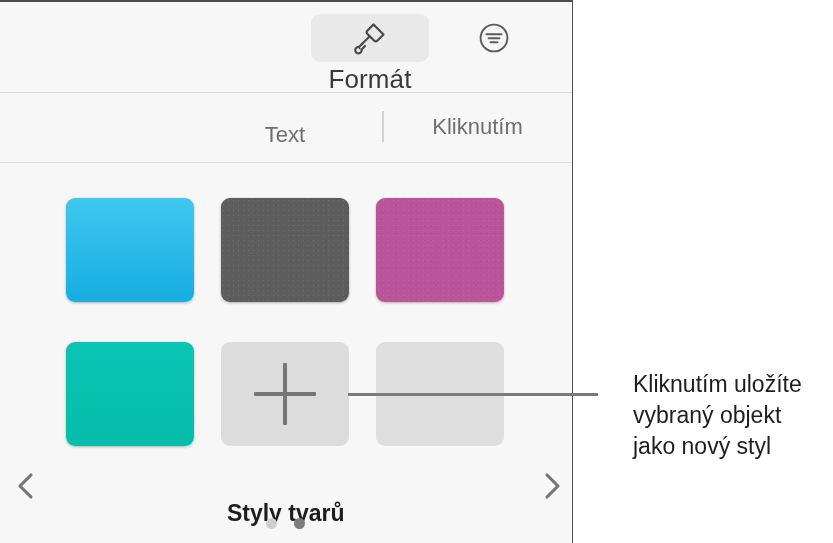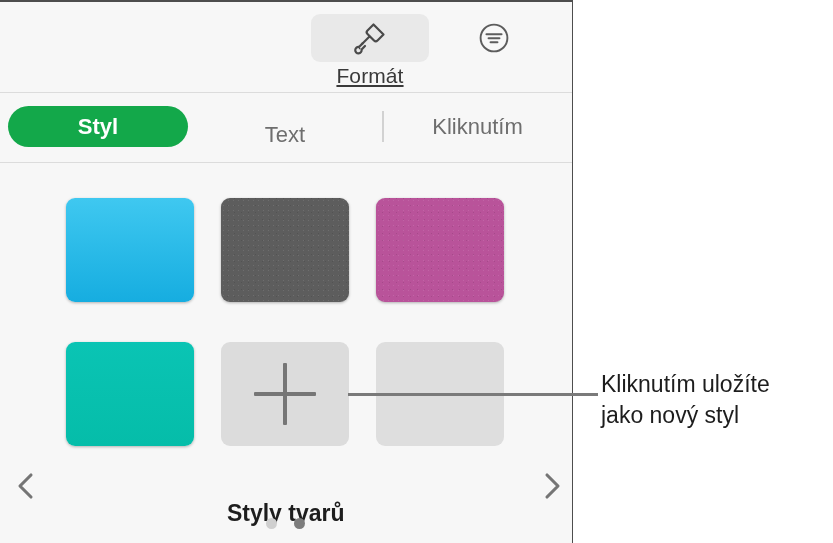--- a/index.html
+++ b/index.html
@@ -58,25 +58,24 @@
     display: flex;
     align-items: center;
     justify-content: center;
     box-sizing: border-box;
   }
   #tool-format .tool-icon-box { background: #e9e9e9; }
   #tool-arrange .tool-icon-box { background: transparent; width: 70px; }
 
   .tool-label {
     margin-top: 2px;
-    font-size: 21px;
+    font-size: 26px;
     color: #3a3a3a;
     letter-spacing: 0.1px;
     white-space: nowrap;
-    text-decoration: underline;
   }
 
   
   #tab-row {
     position: absolute;
     left: 0;
     top: 91px;
     width: 571.5px;
     height: 70px;
     border-bottom: 1px solid #dcdcdc;
@@ -217,21 +216,21 @@
   }
   #callout-text {
     position: absolute;
     left: 601px;
     top: 369px;
     width: 232px;
     font-size: 23px;
     line-height: 31px;
     color: #1d1d1d;
   }
-  #callout-text div { white-space: nowrap; }
+  #callout-text div { white-space: nowrap; margin-left: 32px; }
 </style>
 </head>
 <body>
 
 <div id="inspector-panel">
 
   <div id="toolbar">
 
     <div class="tool-btn" id="tool-format">
       <div class="tool-icon-box">
@@ -255,21 +254,20 @@
             <line x1="10.5" y1="14.2" x2="25.5" y2="14.2"></line>
             <line x1="12.6" y1="18.2" x2="23.4" y2="18.2"></line>
             <line x1="14.6" y1="22.2" x2="21.4" y2="22.2"></line>
           </g>
         </svg>
       </div>
     </div>
   </div>
 
   <div id="tab-row">
-    <div class="tab" id="tab-styl" style="background: rgb(19, 168, 74);">Styl</div>
     <div class="tab" id="tab-text">Text</div>
     <div id="tab-divider"></div>
     <div class="tab" id="tab-rozlozeni">Kliknutím</div>
   </div>
 
   <div id="styles-area">
 
     <div class="nav-arrow" id="nav-prev">
       <svg width="26" height="30" viewBox="0 0 26 30">
         <polyline points="18,4 7,15 18,26" fill="none" stroke="#757575" stroke-width="3.1" stroke-linecap="round" stroke-linejoin="round"></polyline>
@@ -309,14 +307,15 @@
     <div id="page-dots">
       <div class="dot inactive"></div>
       <div class="dot active"></div>
     </div>
   </div>
 </div>
 
 <div id="callout-line"></div>
 <div id="callout-text">
   <div>Kliknutím uložíte</div>
+  <div>vybraný objekt</div>
   <div>jako nový styl</div>
 </div>
 
 </body></html>

